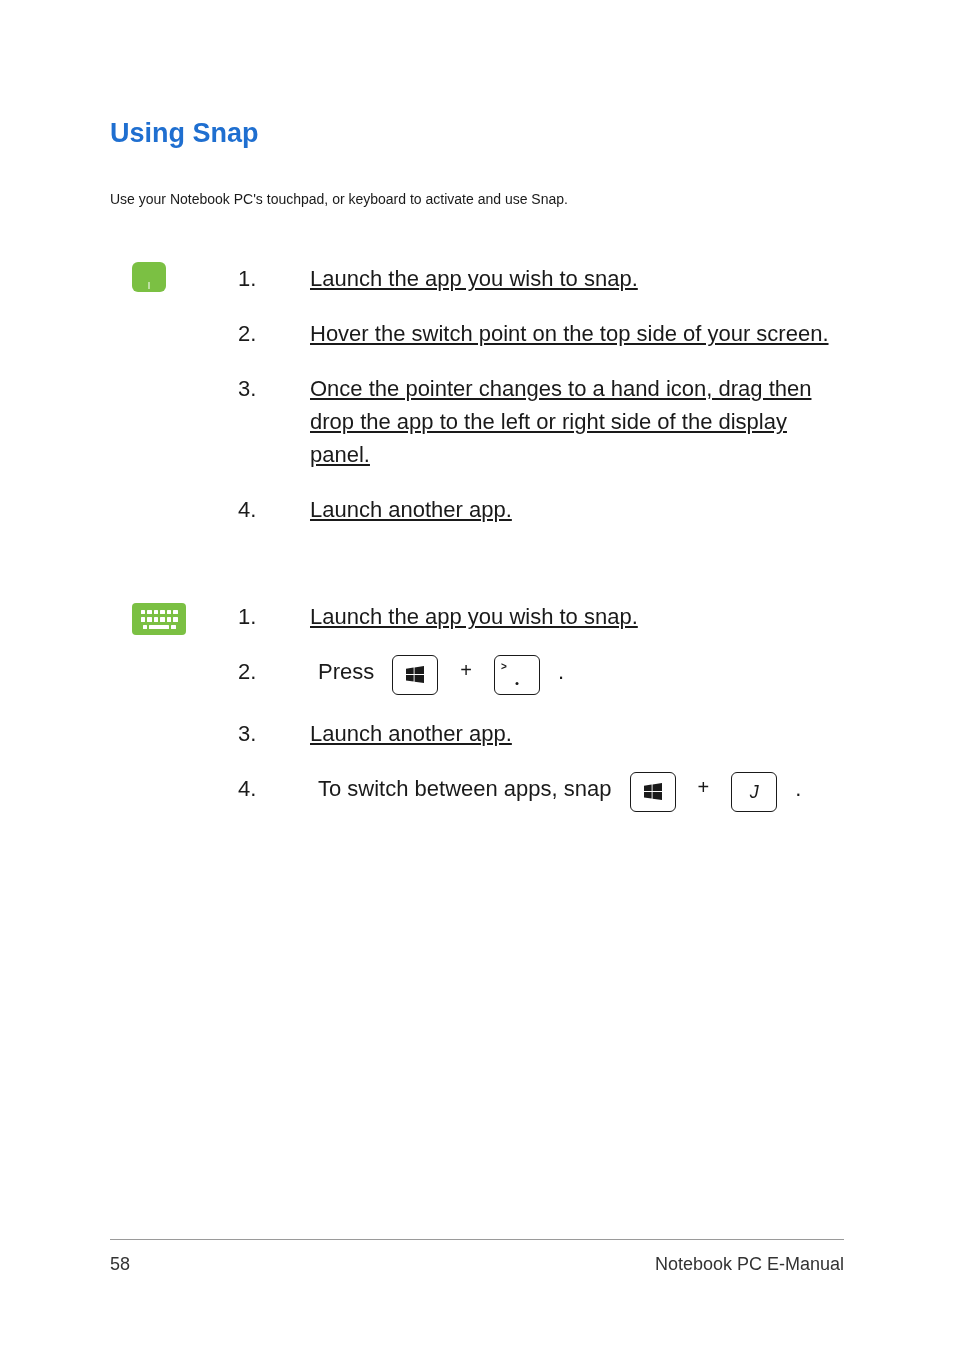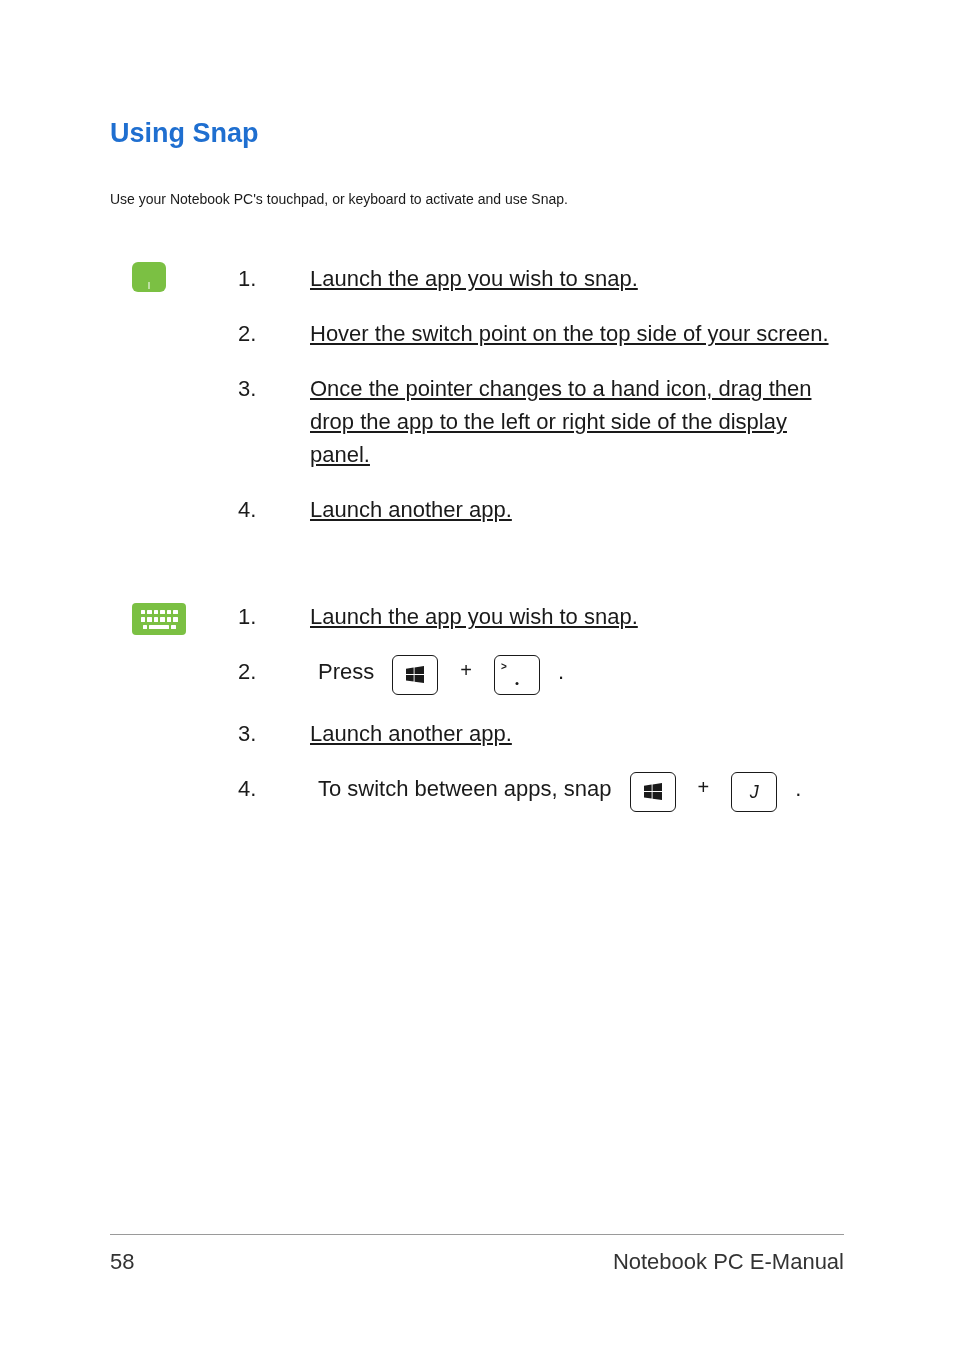--- a/index.html
+++ b/index.html
@@ -112,21 +112,21 @@
     .win-logo .sq { fill:#1a1a1a; }
     .footer {
       position: absolute;
       bottom: 70px;
       left: 110px;
       right: 110px;
       border-top: 1px solid #9a9a9a;
       padding-top: 14px;
       display: flex;
       justify-content: space-between;
-      font-size: 22px;
+      font-size: 18px;
       color: #333;
     }
   </style>
 </head>
 <body>
 
 <div class="page">
 
   <div class="heading">Using Snap</div>
 

